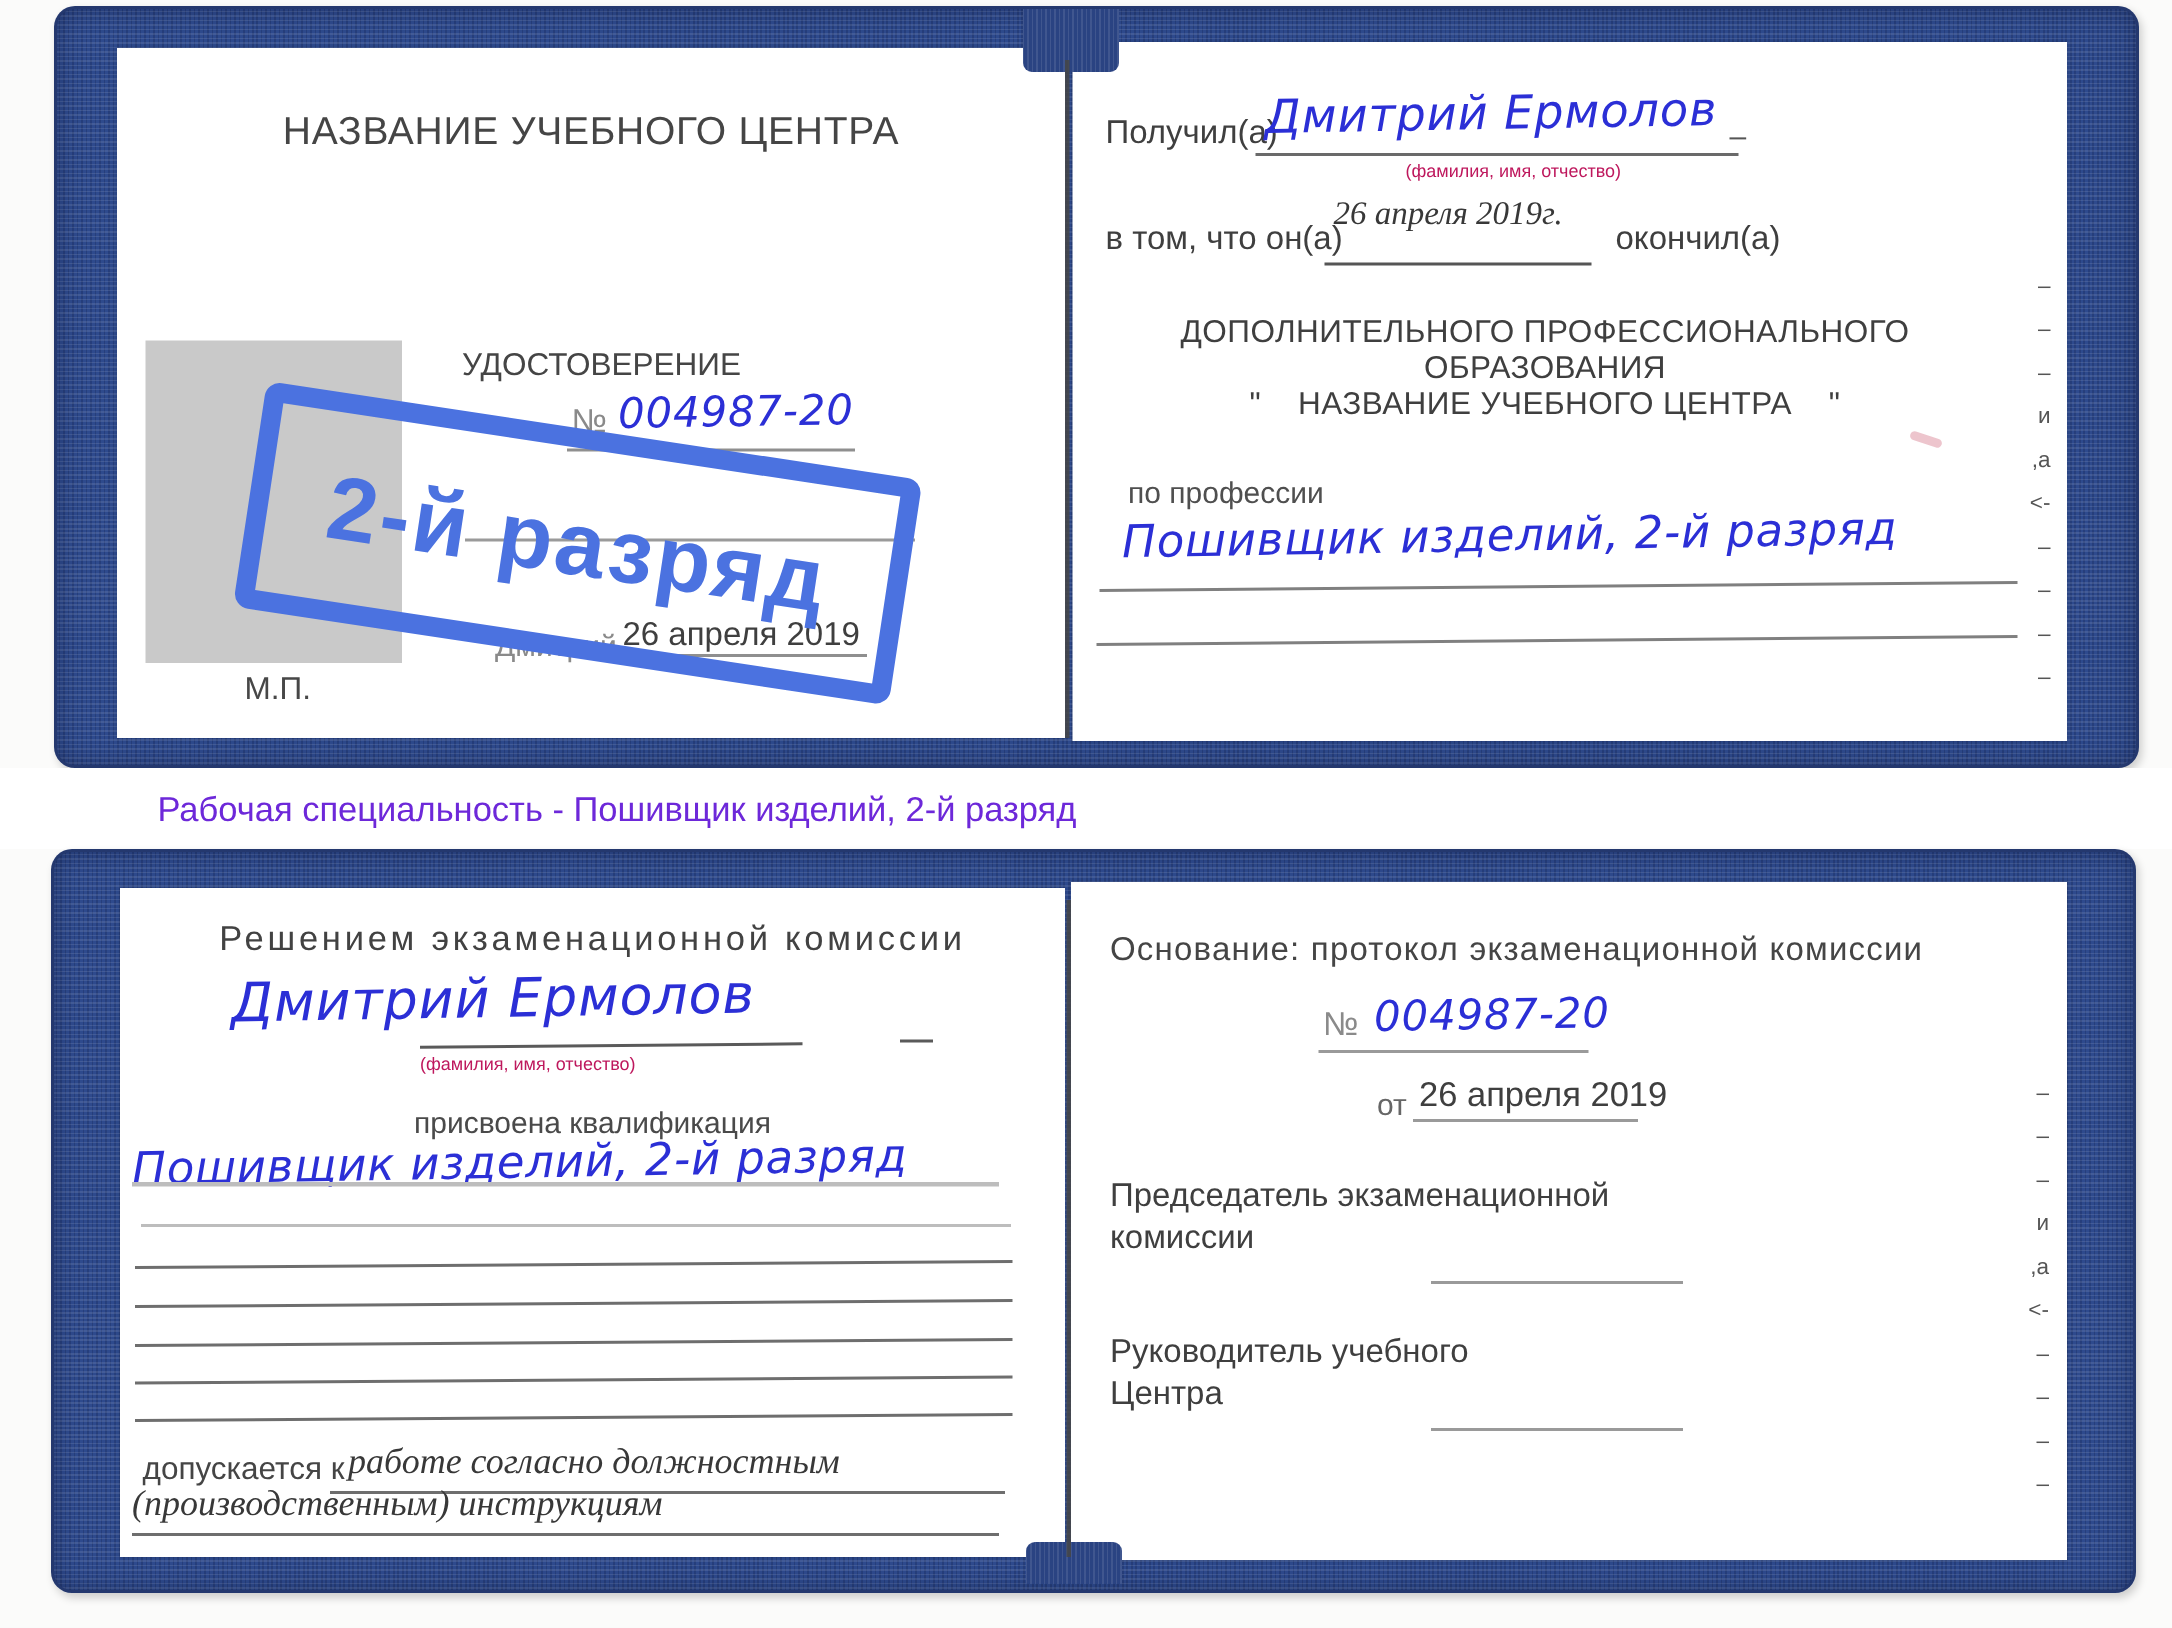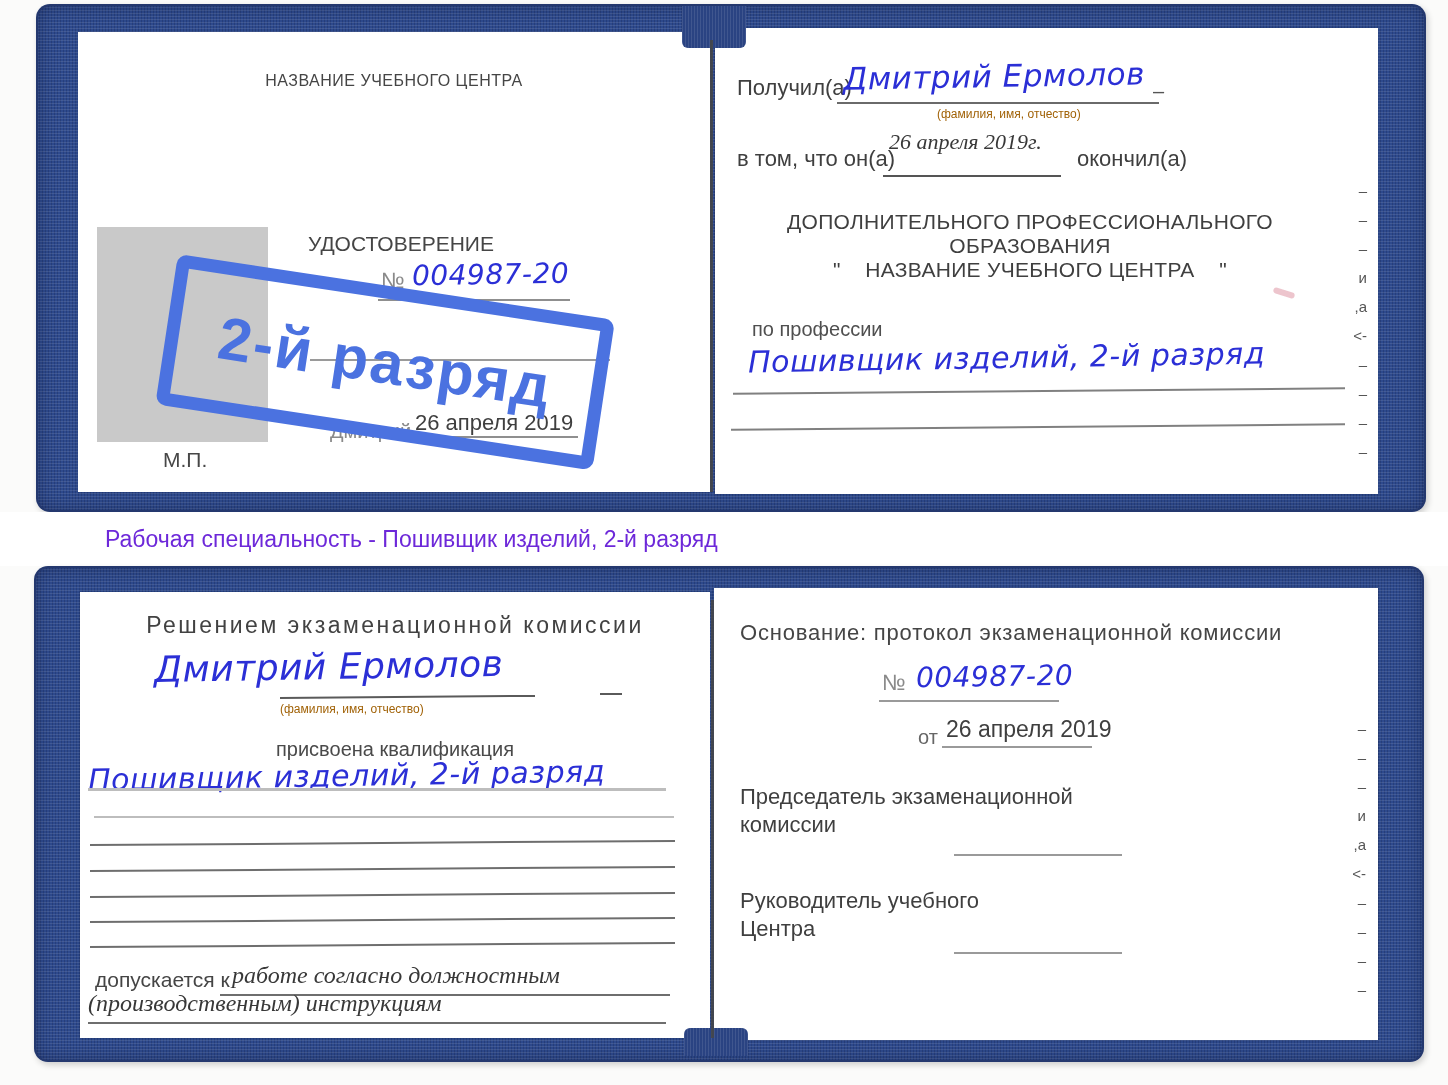--- a/index.html
+++ b/index.html
@@ -12,21 +12,21 @@
            repeating-linear-gradient(90deg, rgba(10,20,60,.22) 0 1px, rgba(0,0,0,0) 1px 3px);
          box-shadow:inset 0 0 0 2px #24386e, inset 0 0 18px rgba(0,0,20,.35), 2px 3px 6px rgba(0,0,0,.18);}
   .page{position:absolute;background:#ffffff;z-index:2;box-shadow:0 0 3px rgba(0,0,0,.18);}
   .tab{position:absolute;z-index:3;background-color:#2a4382;
        background-image:repeating-linear-gradient(90deg, rgba(255,255,255,.10) 0 1px, rgba(0,0,0,0) 1px 3px);}
   .gutter{position:absolute;z-index:4;background:#474747;opacity:.85;}
   
   .t{position:absolute;color:#3f3f3f;white-space:nowrap;}
   .center{left:0;right:0;text-align:center;white-space:normal;}
   .gray{color:#8a8a8a;}
-  .hint{color:#a16207;font-size:12px;text-align:right;}
+  .hint{color:#be185d;font-size:12px;text-align:right;}
   .hw{position:absolute;font-family:"DejaVu Sans",sans-serif;font-style:italic;
       color:#2b2fd6;white-space:nowrap;letter-spacing:.5px;transform:rotate(-1deg);}
   .serifit{font-family:"Liberation Serif",serif;font-style:italic;color:#383838;}
   .rule{position:absolute;background:#8f8f8f;height:2px;}
   .rule-dk{background:#6e6e6e;height:1.5px;}
   .rule-lt{background:#bdbdbd;}
   .edge-col{position:absolute;color:#555;font-size:15px;line-height:29px;
             white-space:pre-line;text-align:right;z-index:5;}
   .stamp{position:absolute;border:13px solid #4b72e0;border-radius:10px;
          display:flex;align-items:center;justify-content:center;
@@ -39,21 +39,21 @@
 </style>
 </head>
 <body>
 
 <div id="canvas">
 
   <div class="cover" style="left:36px;top:4px;width:1390px;height:508px;"></div>
   <div class="tab" style="left:682px;top:6px;width:64px;height:42px;border-radius:0 0 6px 6px;"></div>
 
   <div class="page" style="left:78px;top:32px;width:632px;height:460px;">
-    <div class="t center" style="top:40px;font-size:16px;letter-spacing:.5px;color:#454545;">НАЗВАНИЕ УЧЕБНОГО ЦЕНТРА</div>
+    <div class="t center" style="top:40px;font-size:26px;letter-spacing:.5px;color:#454545;">НАЗВАНИЕ УЧЕБНОГО ЦЕНТРА</div>
 
     <div class="photo" style="left:19px;top:195px;width:171px;height:215px;"></div>
 
     <div class="t" style="left:230px;top:200px;width:310px;font-size:21px;color:#454545;">УДОСТОВЕРЕНИЕ</div>
 
     <div class="t gray" style="left:303px;top:236px;font-size:22px;">№</div>
     <div class="hw" style="left:334px;top:226px;font-size:28px;">004987-20</div>
     <div class="rule" style="left:300px;top:267px;width:192px;"></div>
 
     <div class="rule" style="left:232px;top:327px;width:300px;background:#9a9a9a;"></div>

